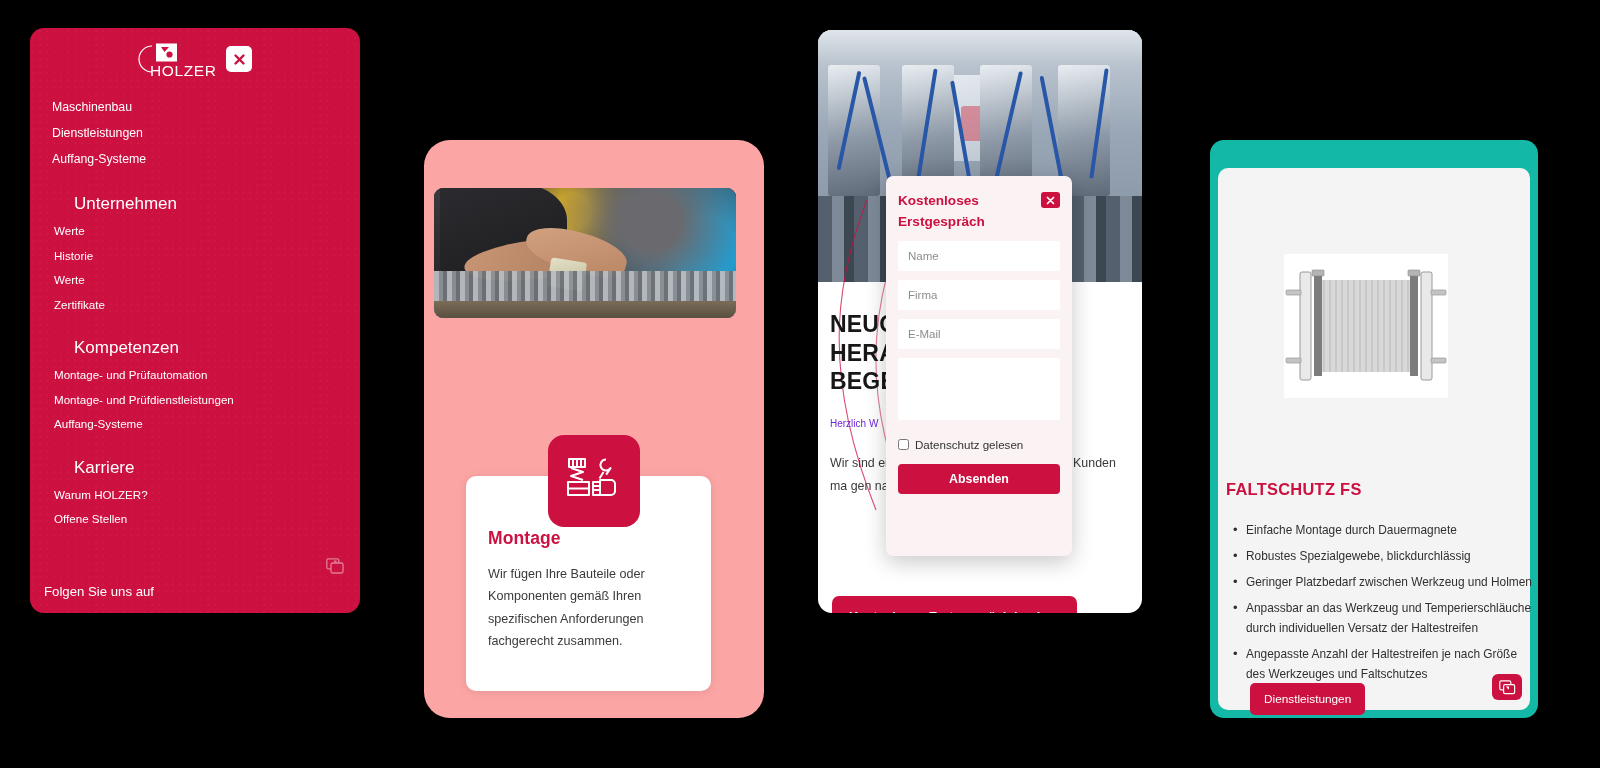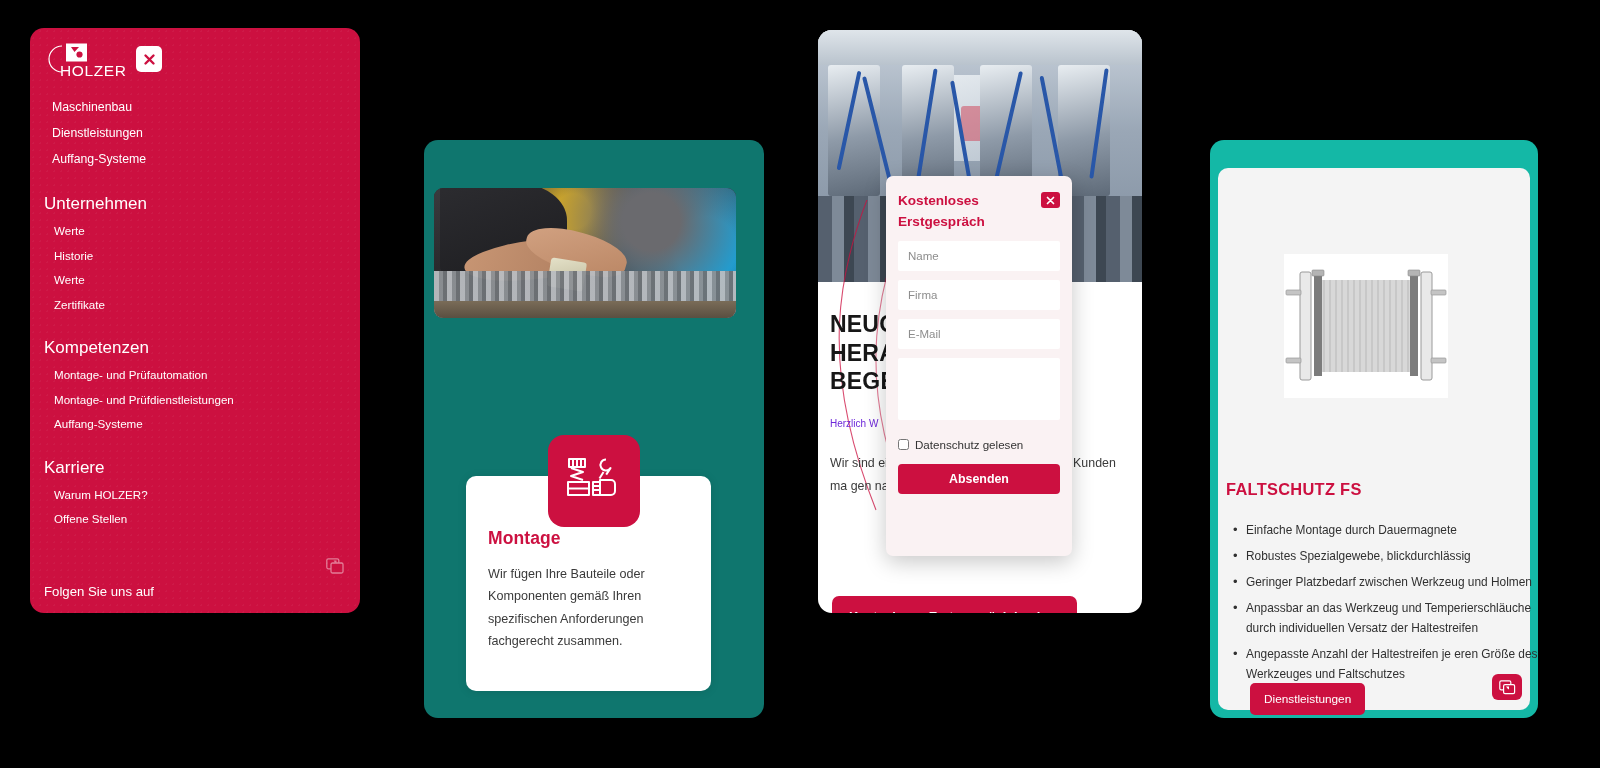--- a/index.html
+++ b/index.html
@@ -19,21 +19,21 @@
     border-radius: 14px;
     overflow: hidden;
     color: #fff;
   }
   .panel-menu::after{
     content:""; position:absolute; inset:0;
     background-image: radial-gradient(rgba(255,255,255,.045) 1px, transparent 1px);
     background-size: 7px 7px;
     pointer-events:none;
   }
-  .menu-top { position:relative; z-index:2; padding: 12px 14px 0 14px; display:flex; justify-content:flex-start; align-items:flex-start; }
+  .menu-top { position:relative; z-index:2; padding: 12px 14px 0 14px; display:flex; justify-content:center; align-items:flex-start; }
   .logo-wrap { position: relative; width: 92px; height: 42px; }
   .logo-mark { position:absolute; left:2px; top:2px; }
   .logo-text {
     position:absolute; left:16px; top:22px;
     font-size: 15.5px; letter-spacing: .6px; font-weight: 400; color:#fff;
   }
   .close-btn {
     width: 26px; height: 26px; border-radius: 5px;
     background: #ffffff;
     display: flex; align-items: center; justify-content: center;
@@ -41,38 +41,38 @@
     cursor: pointer;
   }
   .close-btn svg { display:block; }
 
   .menu-list { position:relative; z-index:2; padding: 12px 0 0 0; }
   .menu-top-link {
     font-size: 12.3px; color:#fff; padding: 5.5px 0 5.5px 22px; cursor:pointer; line-height:1.25;
   }
   .menu-group { margin-top: 20px; }
   .menu-group-title {
-    font-size: 17px; color:#fff; padding: 0 0 4px 14px; font-weight: 400; line-height:1.3;
+    font-size: 17px; color:#fff; padding: 0 0 4px 14px; font-weight: 400; line-height:1.3;margin-left:30px;
   }
   .menu-sub-link {
     font-size: 11.6px; color:#fff; padding: 5px 0 5px 24px; cursor:pointer; line-height:1.25;
   }
   .menu-footer {
     position:absolute; left:0; bottom:0; z-index:2;
     width:100%; padding: 0 14px 14px 14px;
     font-size: 13.2px; color:#fff;
   }
   .chat-ghost { position:absolute; right:16px; bottom:38px; z-index:3; opacity:.45; }
 
   
   .panel-montage {
     position:absolute; left: 424px; top: 140px;
     width: 340px; height: 578px;
-    background:#0f766e;
-    border-radius: 14px;
+    background:#fca5a5;
+    border-radius: 26px;
     overflow:hidden;
     padding-left:28px;
   }
   .mt-photo {
     position:absolute; left: 10px; top: 48px;
     width: 302px; height: 130px;
     border-radius: 9px; overflow:hidden;
     background:#2b2b2e;
   }
   .mt-photo .ph-bg { position:absolute; inset:0;
@@ -387,21 +387,21 @@
       </div>
 
       <div class="pr-title">FALTSCHUTZ FS</div>
 
       <div class="pr-listwrap">
         <ul class="pr-list">
           <li>Einfache Montage durch Dauermagnete</li>
           <li>Robustes Spezialgewebe, blickdurchlässig</li>
           <li>Geringer Platzbedarf zwischen Werkzeug und Holmen</li>
           <li>Anpassbar an das Werkzeug und Temperierschläuche durch individuellen Versatz der Haltestreifen</li>
-          <li>Angepasste Anzahl der Haltestreifen je eren Größe des Werkzeuges und Faltschutzes</li>
+          <li>Angepasste Anzahl der Haltestreifen je nach Größe des Werkzeuges und Faltschutzes</li>
         </ul>
       </div>
 
       <button class="pr-btn">Dienstleistungen</button>
 
       <div class="pr-chat">
         <svg width="17" height="15" viewBox="0 0 17 15">
           <rect x="0.8" y="0.8" width="11" height="9" rx="1.4" fill="none" stroke="#ffffff" stroke-width="1.2"></rect>
           <rect x="4.6" y="4.6" width="11" height="9" rx="1.4" fill="#CC1040" stroke="#ffffff" stroke-width="1.2"></rect>
           <path d="M7 6.6 h3 v3 l-1.5 -1 Z" fill="#ffffff"></path>

